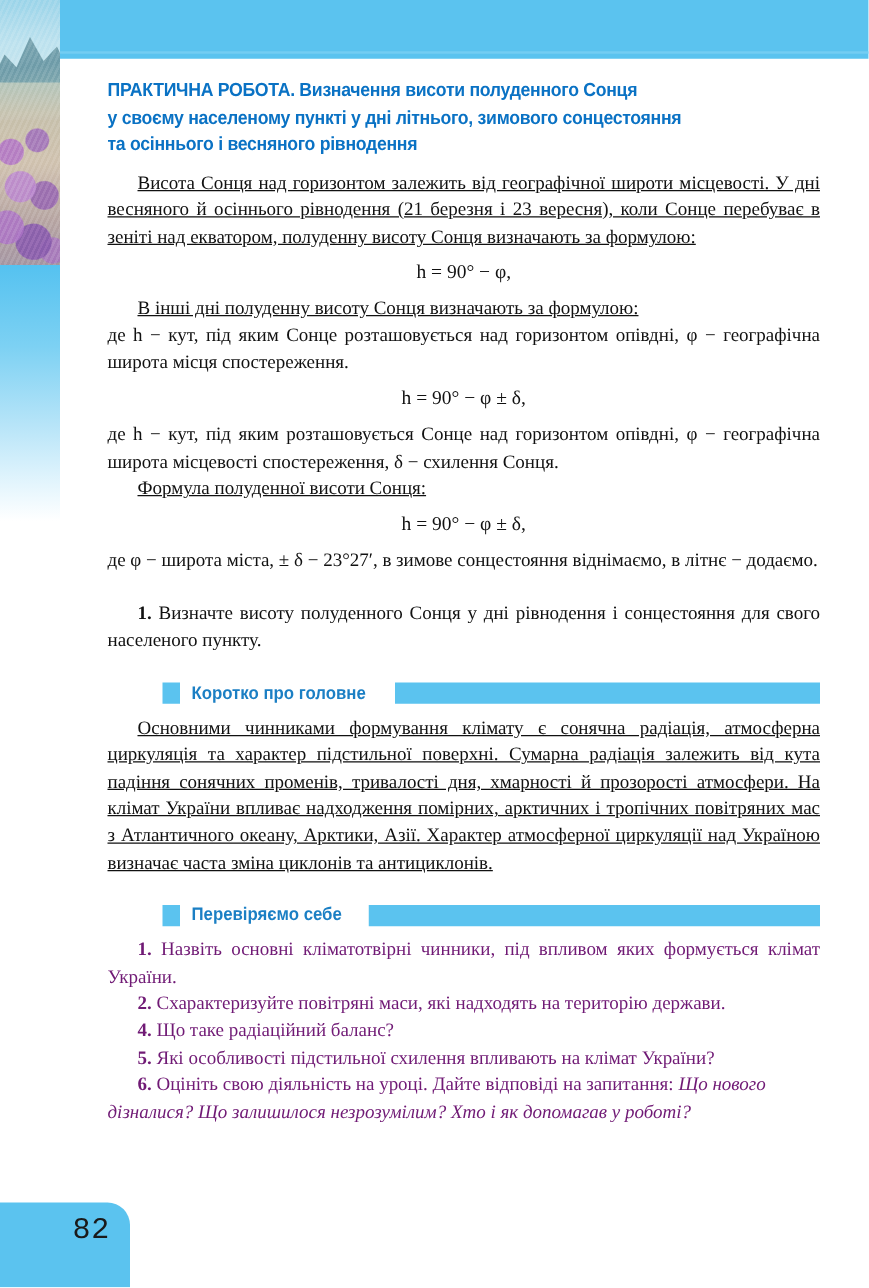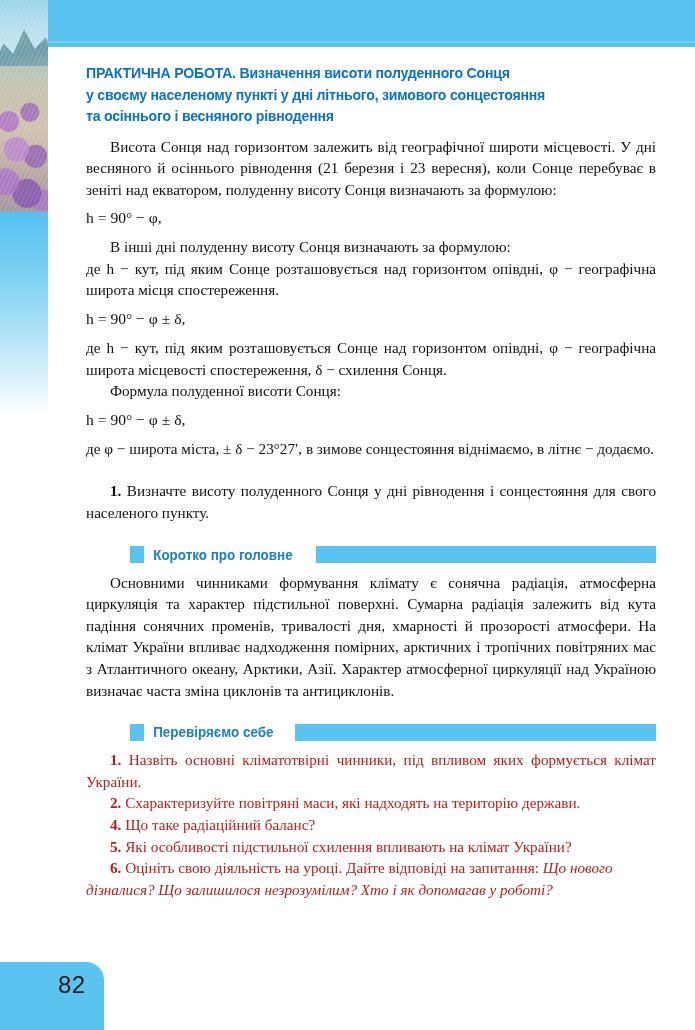--- a/index.html
+++ b/index.html
@@ -105,21 +105,21 @@
     top: 962px;
     width: 104px;
     height: 68px;
     background: #5bc3ef;
     border-top-right-radius: 18px;
   }
   .page-number {
     position: absolute;
     left: 58px;
     top: 971px;
-    font-family: Liberation Sans, sans-serif;
+    font-family: Liberation Mono, monospace;
     font-size: 24px;
     color: #1a1a1a;
     letter-spacing: .5px;
   }
 
   
   .content {
     position: absolute;
     left: 86px;
     top: 50px;
@@ -142,26 +142,26 @@
 
   
   p.body {
     margin: 0;
     font-size: 15.2px;
     line-height: 21.6px;
     text-align: justify;
     text-justify: inter-word;
     color: #111111;
   }
-  p.indent { text-indent: 24px; }
+  p.indent { text-indent: 24px; text-decoration: underline; }
   .gap-md { height: 9px; }
 
   .formula {
     margin: 9px 0 9px 0;
-    text-align: left;
+    text-align: center;
     font-size: 15.6px;
     color: #111111;
   }
 
   
   .tasks { margin-top: 21px; }
   p.task {
     margin: 0;
     font-size: 15.2px;
     line-height: 21.6px;
@@ -201,21 +201,21 @@
     flex: 1 1 auto;
   }
 
   .qlist { margin-top: 2px; }
   p.question {
     margin: 0;
     font-size: 15.2px;
     line-height: 21.6px;
     text-align: justify;
     text-indent: 24px;
-    color: #b91c1c;
+    color: #701a75;
   }
   p.question b { font-weight: bold; }
   p.question i { font-style: italic; }
   p.question.last { text-align: left; }
 </style>
 </head>
 <body>
 
 <div id="page">
 

